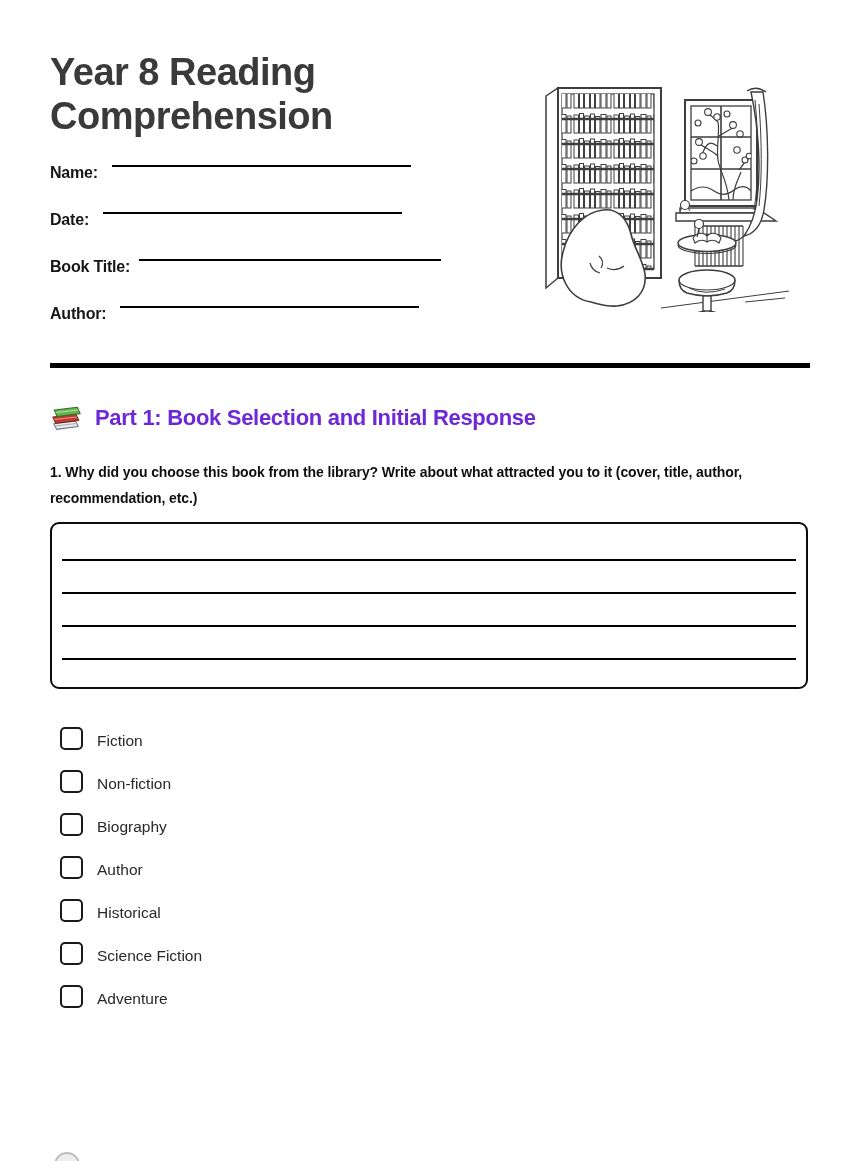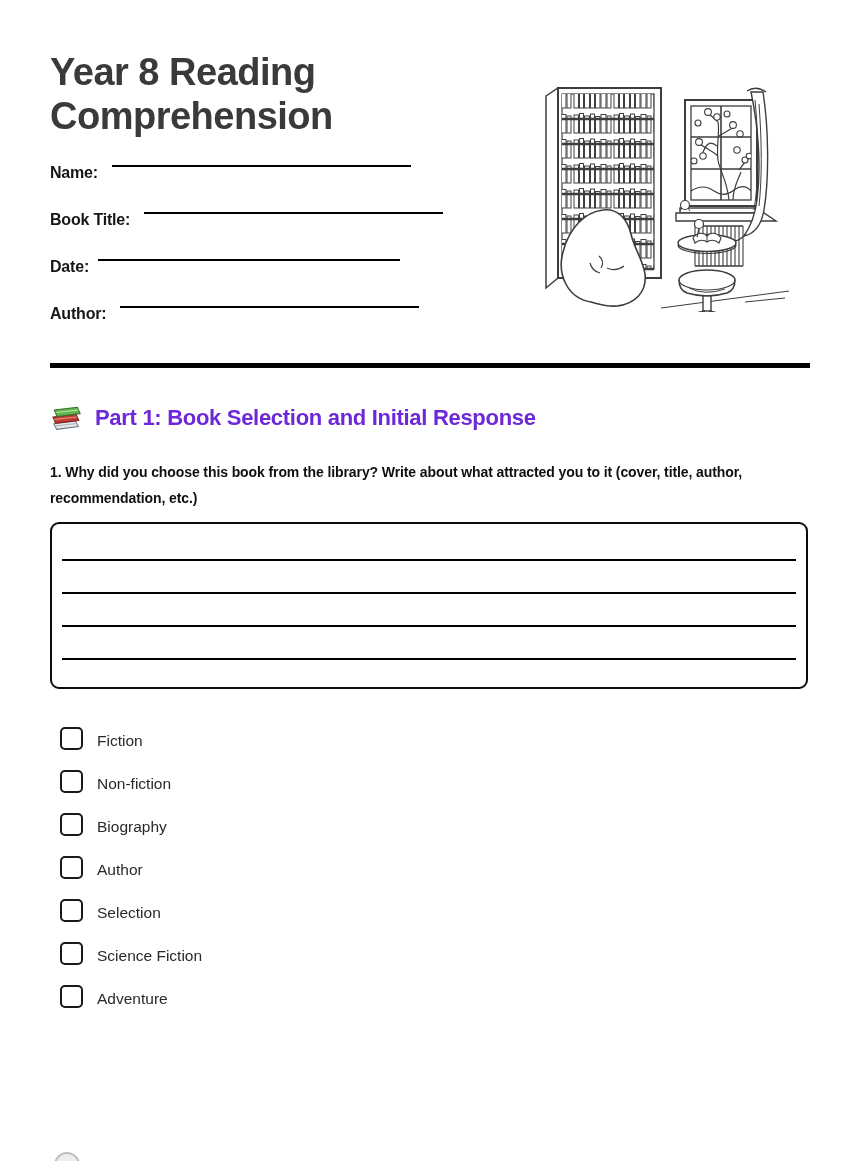--- a/index.html
+++ b/index.html
@@ -73,25 +73,25 @@
   <div class="content">
 
     <h1 class="doc-title">Year 8 Reading Comprehension</h1>
 
     <div class="fields">
         <div class="field-row">
         <span class="field-label">Name:</span>
         <span class="field-line"></span>
       </div>
         <div class="field-row">
+        <span class="field-label">Date:</span>
+        <span class="field-line"></span>
+      </div>
+        <div class="field-row">
         <span class="field-label">Book Title:</span>
-        <span class="field-line"></span>
-      </div>
-        <div class="field-row">
-        <span class="field-label">Date:</span>
         <span class="field-line"></span>
       </div>
         <div class="field-row">
         <span class="field-label">Author:</span>
         <span class="field-line"></span>
       </div>
       </div>
 
     <div class="divider"></div>
 
@@ -133,21 +133,21 @@
         <div class="genre-row">
         <span class="checkbox"></span>
         <span class="genre-label">Biography</span>
       </div>
         <div class="genre-row">
         <span class="checkbox"></span>
         <span class="genre-label">Author</span>
       </div>
         <div class="genre-row">
         <span class="checkbox"></span>
-        <span class="genre-label">Selection</span>
+        <span class="genre-label">Historical</span>
       </div>
         <div class="genre-row">
         <span class="checkbox"></span>
         <span class="genre-label">Science Fiction</span>
       </div>
         <div class="genre-row">
         <span class="checkbox"></span>
         <span class="genre-label">Adventure</span>
       </div>
       </div>

